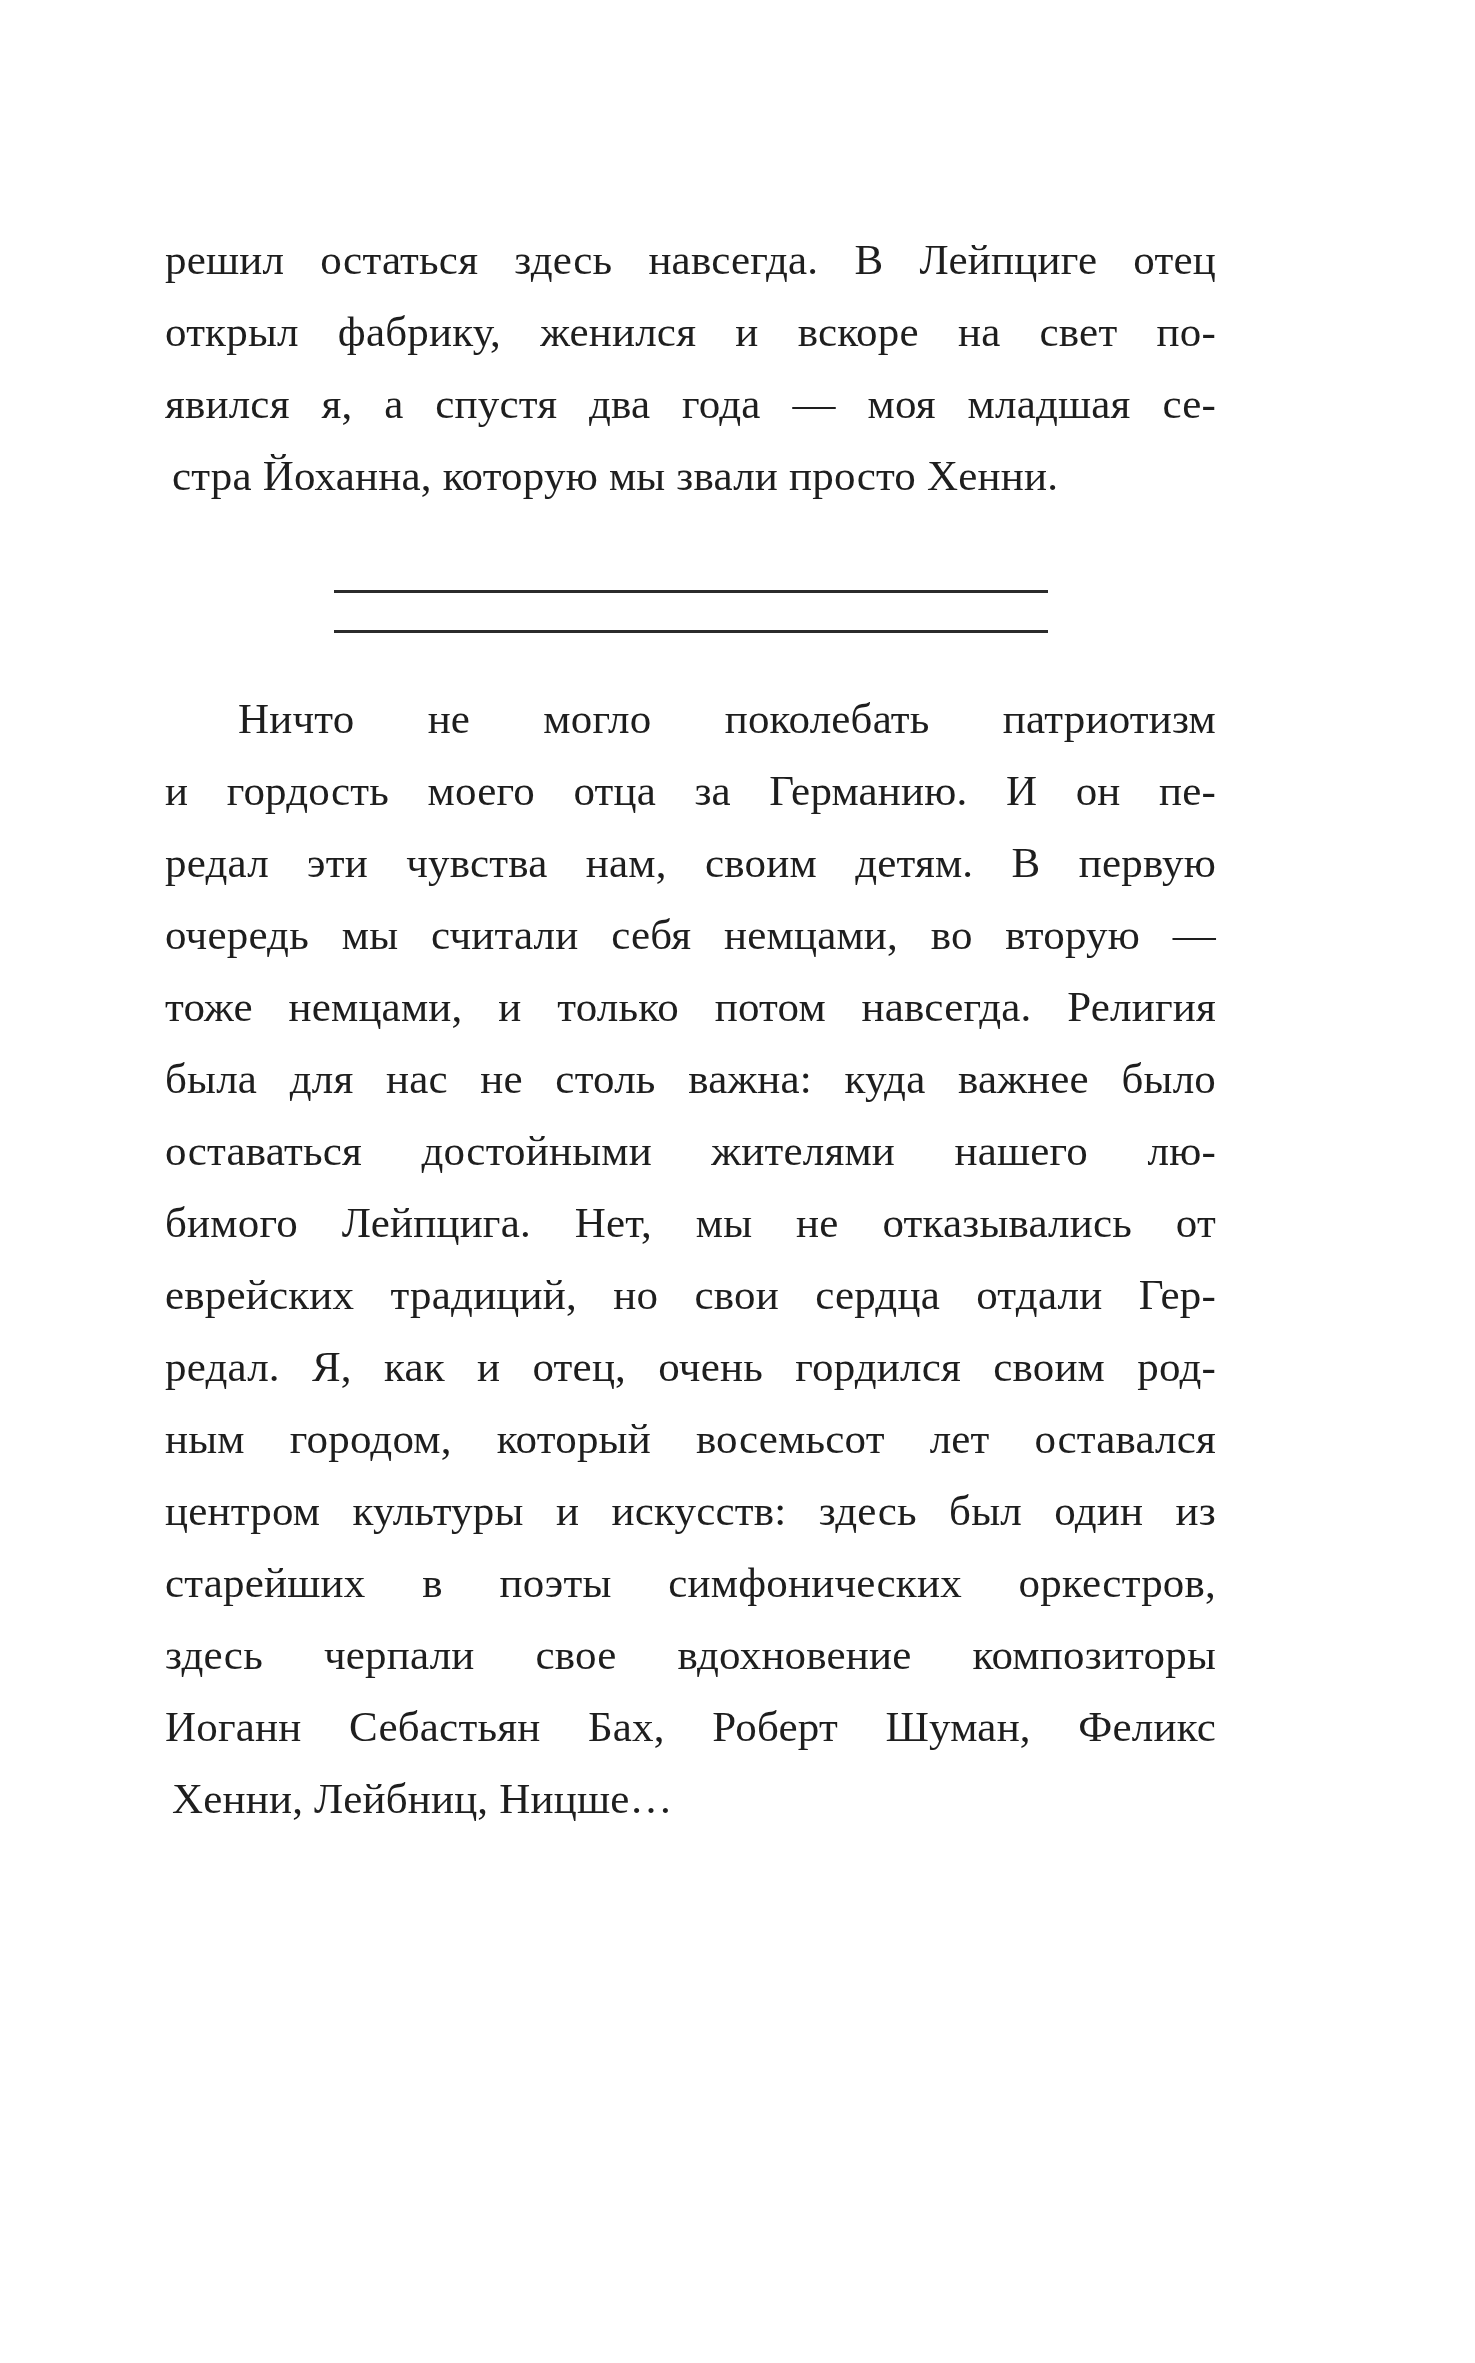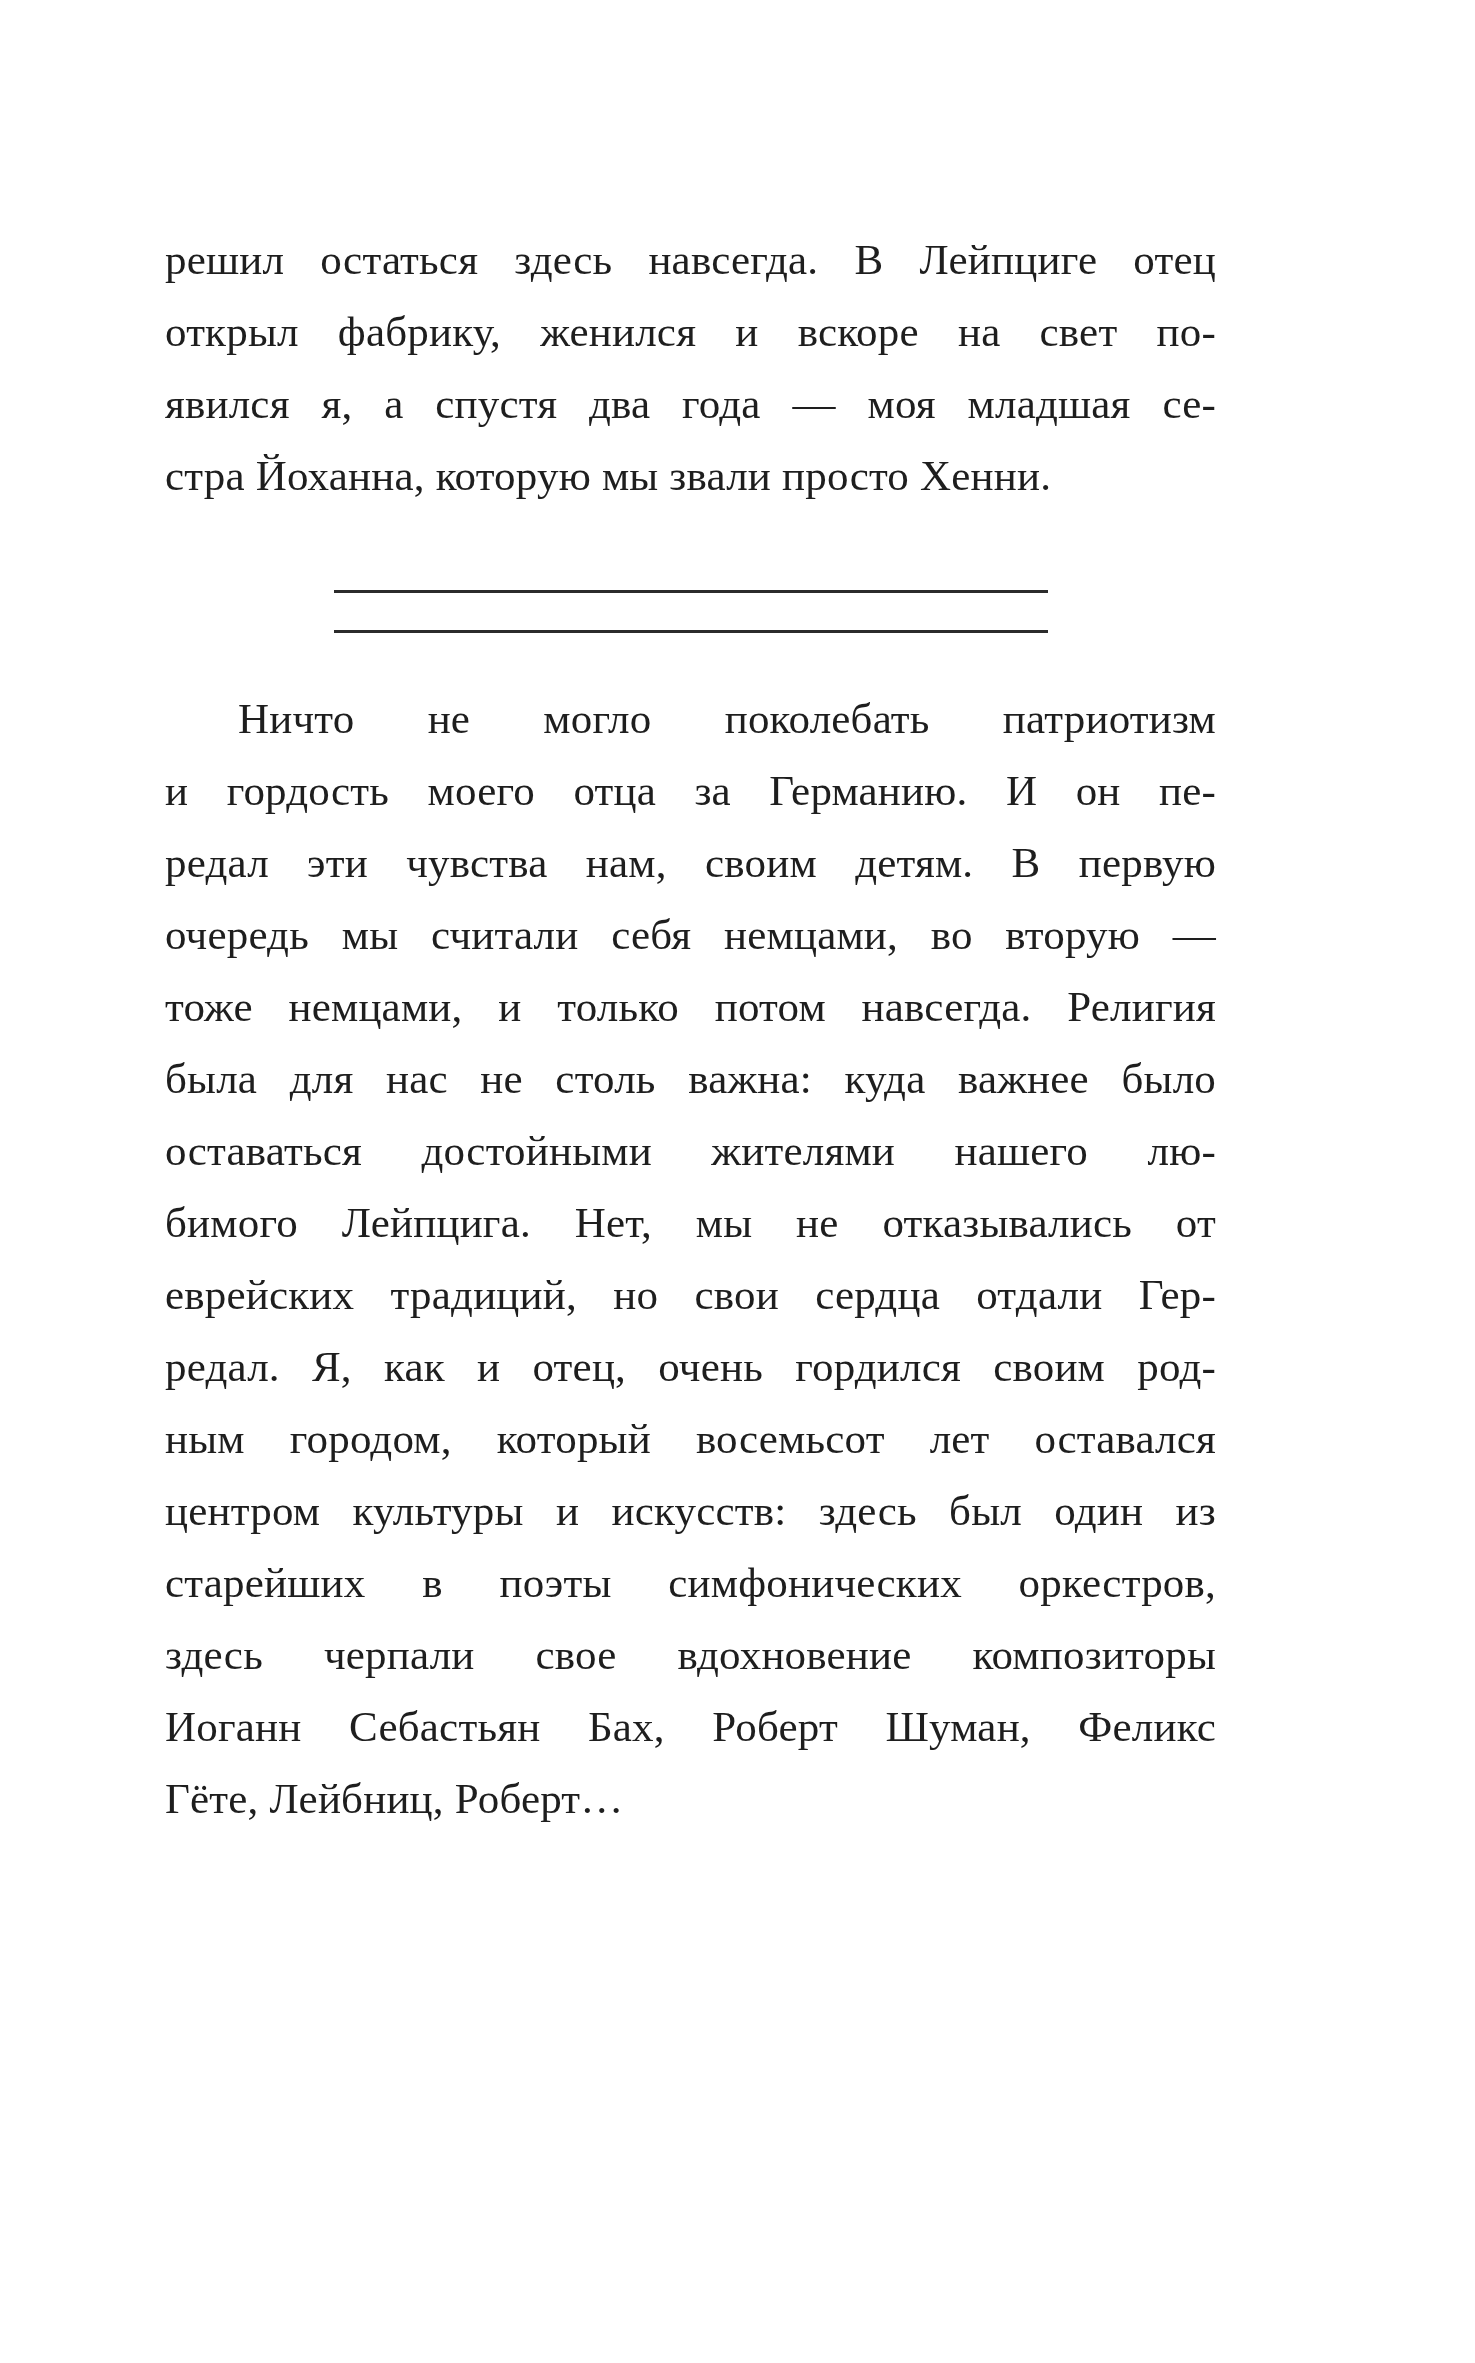--- a/index.html
+++ b/index.html
@@ -26,20 +26,21 @@
     line-height: 72px;
     letter-spacing: 0.2px;
   }
   .para .tline {
     text-align: justify;
     text-align-last: justify;
     white-space: normal;
   }
   .para .tline:last-child {
     text-align-last: left;
+    margin-left: 7px;
   }
   .para1 {
     margin-top: 224px;
   }
   .para2 .tline:first-child {
     padding-left: 73px;
     box-sizing: border-box;
   }
   .rule {
     width: 714px;
@@ -95,19 +96,19 @@
         <div class="tline">была для нас не столь важна: куда важнее было</div>
         <div class="tline">оставаться достойными жителями нашего лю-</div>
         <div class="tline">бимого Лейпцига. Нет, мы не отказывались от</div>
         <div class="tline">еврейских традиций, но свои сердца отдали Гер-</div>
         <div class="tline">редал. Я, как и отец, очень гордился своим род-</div>
         <div class="tline">ным городом, который восемьсот лет оставался</div>
         <div class="tline">центром культуры и искусств: здесь был один из</div>
         <div class="tline">старейших в поэты симфонических оркестров,</div>
         <div class="tline">здесь черпали свое вдохновение композиторы</div>
         <div class="tline">Иоганн Себастьян Бах, Роберт Шуман, Феликс</div>
-        <div class="tline">Гёте, Лейбниц, Роберт…</div>
+        <div class="tline">Хенни, Лейбниц, Ницше…</div>
       </div>
 
     <div class="page-number">19</div>
 
   </div>
 </div>
 
 </body></html>

